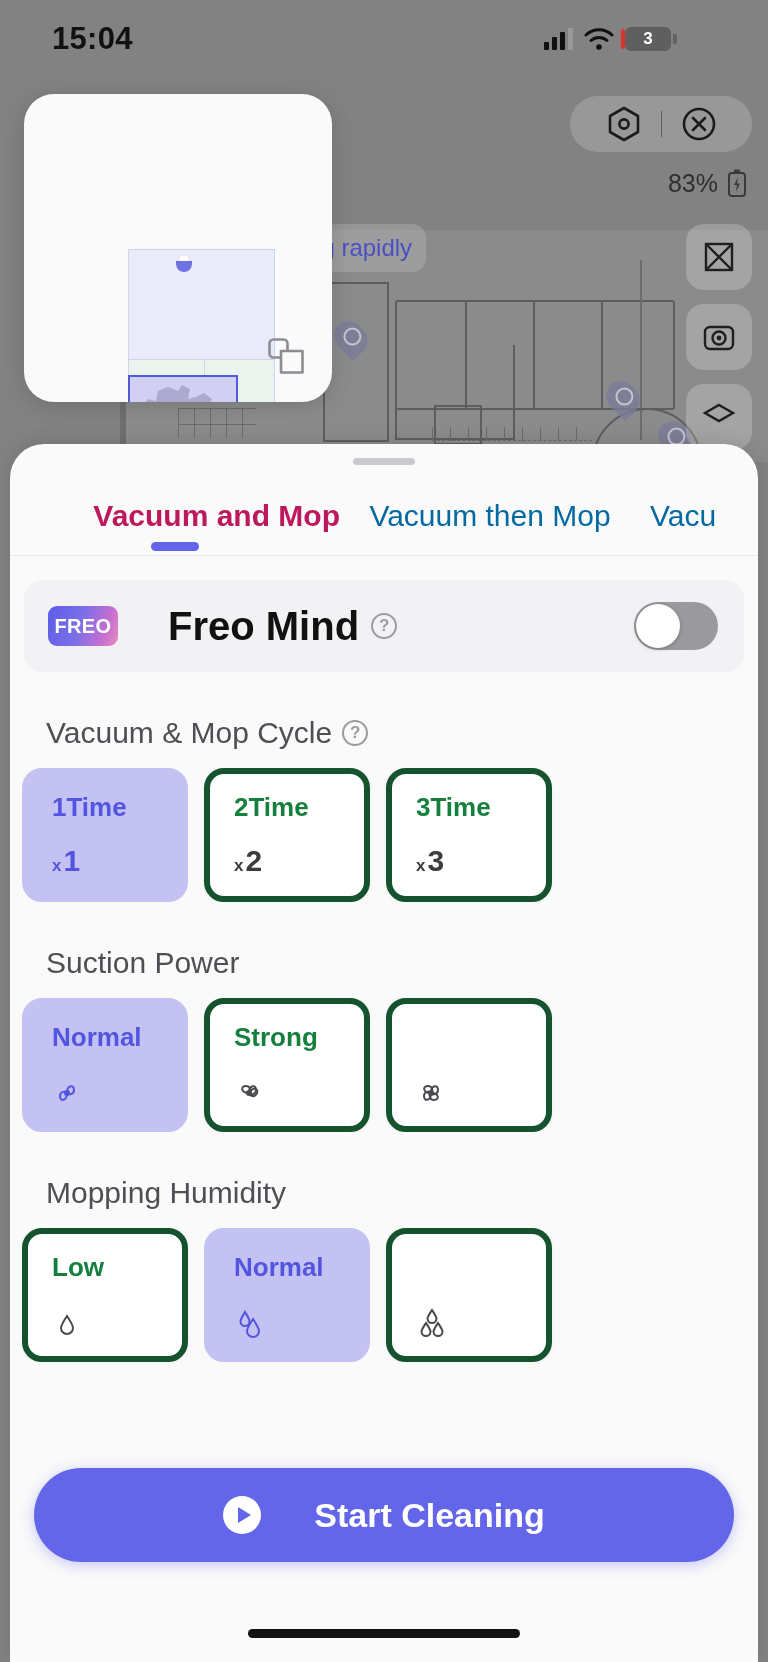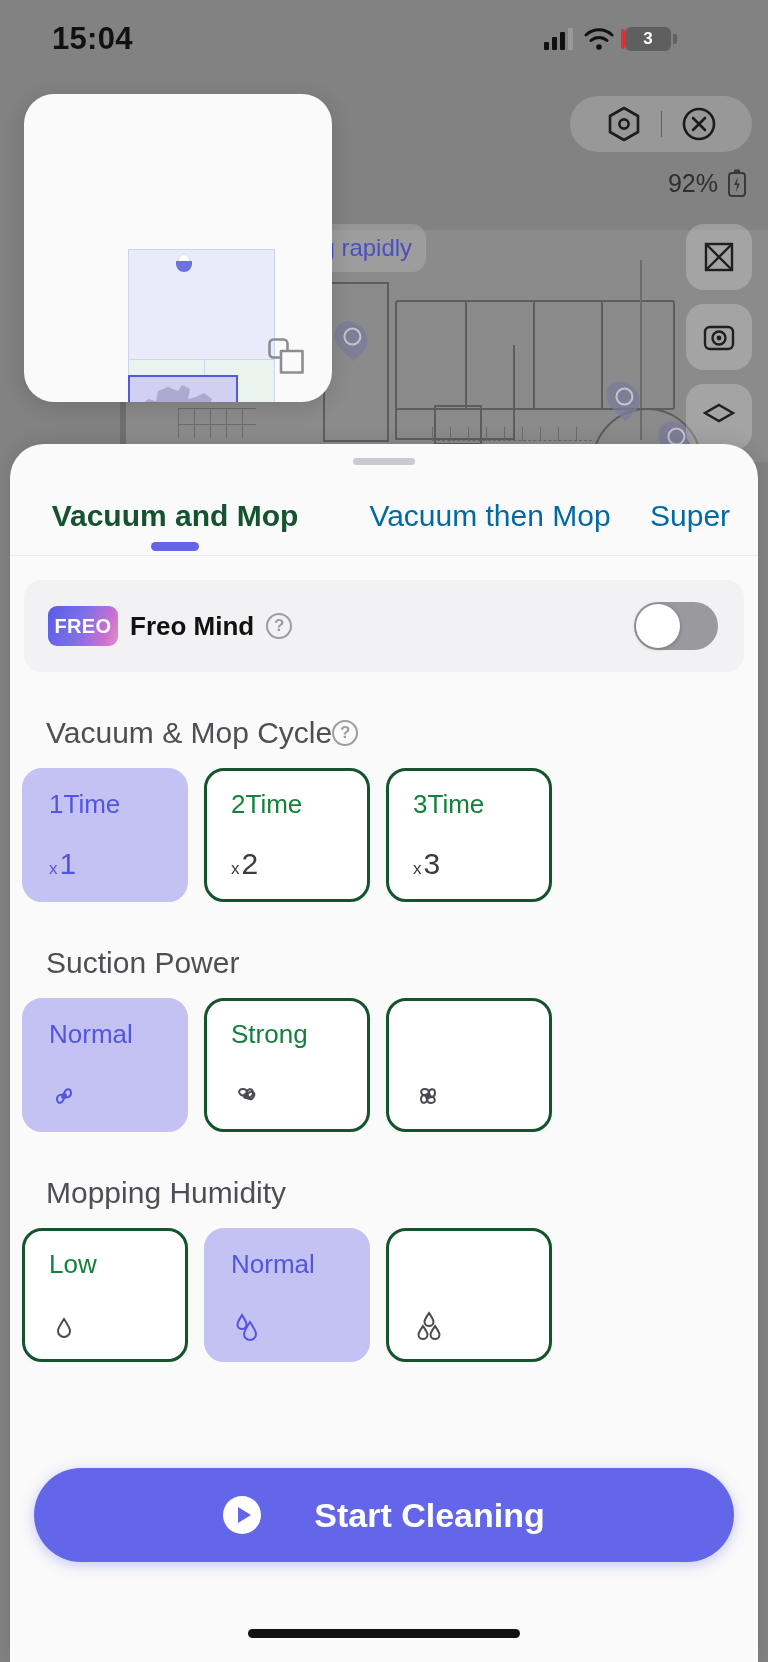--- a/index.html
+++ b/index.html
@@ -269,21 +269,21 @@
     position: relative;
     padding: 0 0 22px 0;
     font-size: 30px;
     color: #0369a1;
     flex: none;
     text-align: center;
   }
   .tab:nth-child(1) { width: 330px; }
   .tab:nth-child(2) { width: 300px; }
   .tab:nth-child(3) { width: 200px; text-align: left; padding-left: 10px;}
-  .tab.active { color: #14532d; font-weight: 700; }
+  .tab.active { color: #be185d; font-weight: 700; text-align: right; }
   .tab.active .tab-underline {
     position: absolute;
     left: 50%; transform: translateX(-50%);
     bottom: 4px;
     width: 48px; height: 9px;
     border-radius: 5px;
     background: #6366e8;
   }
 
   
@@ -297,21 +297,21 @@
     justify-content: space-between;
   }
   #freo-left { display: flex; align-items: center; gap: 12px; }
   #freo-badge {
     width: 70px; height: 40px;
     border-radius: 9px;
     background: linear-gradient(110deg, #5b5ce8 0%, #7b6fe8 45%, #c96fd0 80%, #e78fc0 100%);
     display: flex; align-items: center; justify-content: center;
     color: #fff; font-size: 20px; font-weight: 700; letter-spacing: 0.4px;
   }
-  #freo-title { font-size: 26px; font-weight: 700; color: #111; }
+  #freo-title { font-size: 40px; font-weight: 700; color: #111; margin-left: 38px; }
   .help-icon {
     width: 26px; height: 26px;
     border: 2px solid #9c9ca2;
     border-radius: 50%;
     display: inline-flex; align-items: center; justify-content: center;
     color: #9c9ca2; font-size: 17px; font-weight: 600;
     flex: none;
   }
   #freo-toggle {
     width: 84px; height: 48px;
@@ -325,38 +325,39 @@
     border-radius: 50%;
     background: #fff;
     box-shadow: 0 1px 4px rgba(0,0,0,0.25);
   }
 
   
   .section-title {
     margin: 44px 0 18px 36px;
     font-size: 30px;
     color: #4e4e54;
-    display: flex; align-items: center; 
+    display: flex; align-items: center; gap: 10px;
   }
   .opt-row {
     display: flex;
     gap: 16px;
     padding-left: 12px;
     overflow: hidden;
     white-space: nowrap;
   }
   .opt {
     flex: none;
     height: 134px;
     border-radius: 20px;
     background: #fff;
-    border: 3px solid #14532d;
+    border: 6px solid #14532d;
     box-shadow: 0 1px 4px rgba(0,0,0,0.05);
     padding: 18px 0 0 24px;
     position: relative;
+    font-weight: bold;
   }
   .opt.sel { background: #c3c2f2; border-color: #c3c2f2; box-shadow: none; }
   .opt .lbl {
     font-size: 26px; color: #15803d; line-height: 1.22;
     white-space: pre-line;
   }
   .opt.sel .lbl { color: #5355e0; }
   .opt .ico {
     position: absolute;
     left: 22px; bottom: 16px;
@@ -436,21 +437,21 @@
   <div class="vert-line"></div>
   <div class="circle-arc"></div>
   <div class="pin" style="left:336px;top:320px;"></div>
   <div class="pin" style="left:608px;top:380px;"></div>
   <div class="pin" style="left:660px;top:420px;"></div>
 </div>
 
 <div id="status-line">
   <div>ust bag</div>
   <div id="battery-wrap">
-    <span>92%</span>
+    <span>83%</span>
     <svg width="22" height="30" viewBox="0 0 22 30">
       <rect x="3" y="5" width="16" height="23" rx="3" fill="none" stroke="#3a3a3a" stroke-width="2"></rect>
       <rect x="8" y="1.5" width="6" height="3" rx="1" fill="#3a3a3a"></rect>
       <path d="M12 9 L8 17 L11 17 L10 24 L14 15.5 L11 15.5 Z" fill="#3a3a3a"></path>
     </svg>
   </div>
 </div>
 
 <div id="hint-row">
   <div id="hint-text">t its surrounding rapidly</div>
@@ -539,21 +540,21 @@
 
   <div id="tabs">
     <div class="tab active">
       <span>Vacuum and Mop</span>
       <span class="tab-underline"></span>
     </div>
     <div class="tab">
       <span>Vacuum then Mop</span>
     </div>
     <div class="tab">
-      <span>Super</span>
+      <span>Vacu</span>
     </div>
   </div>
 
   <div id="freo-card">
     <div id="freo-left">
       <div id="freo-badge">FREO</div>
       <div id="freo-title">Freo Mind</div>
       <div class="help-icon">?</div>
     </div>
     <div id="freo-toggle">

